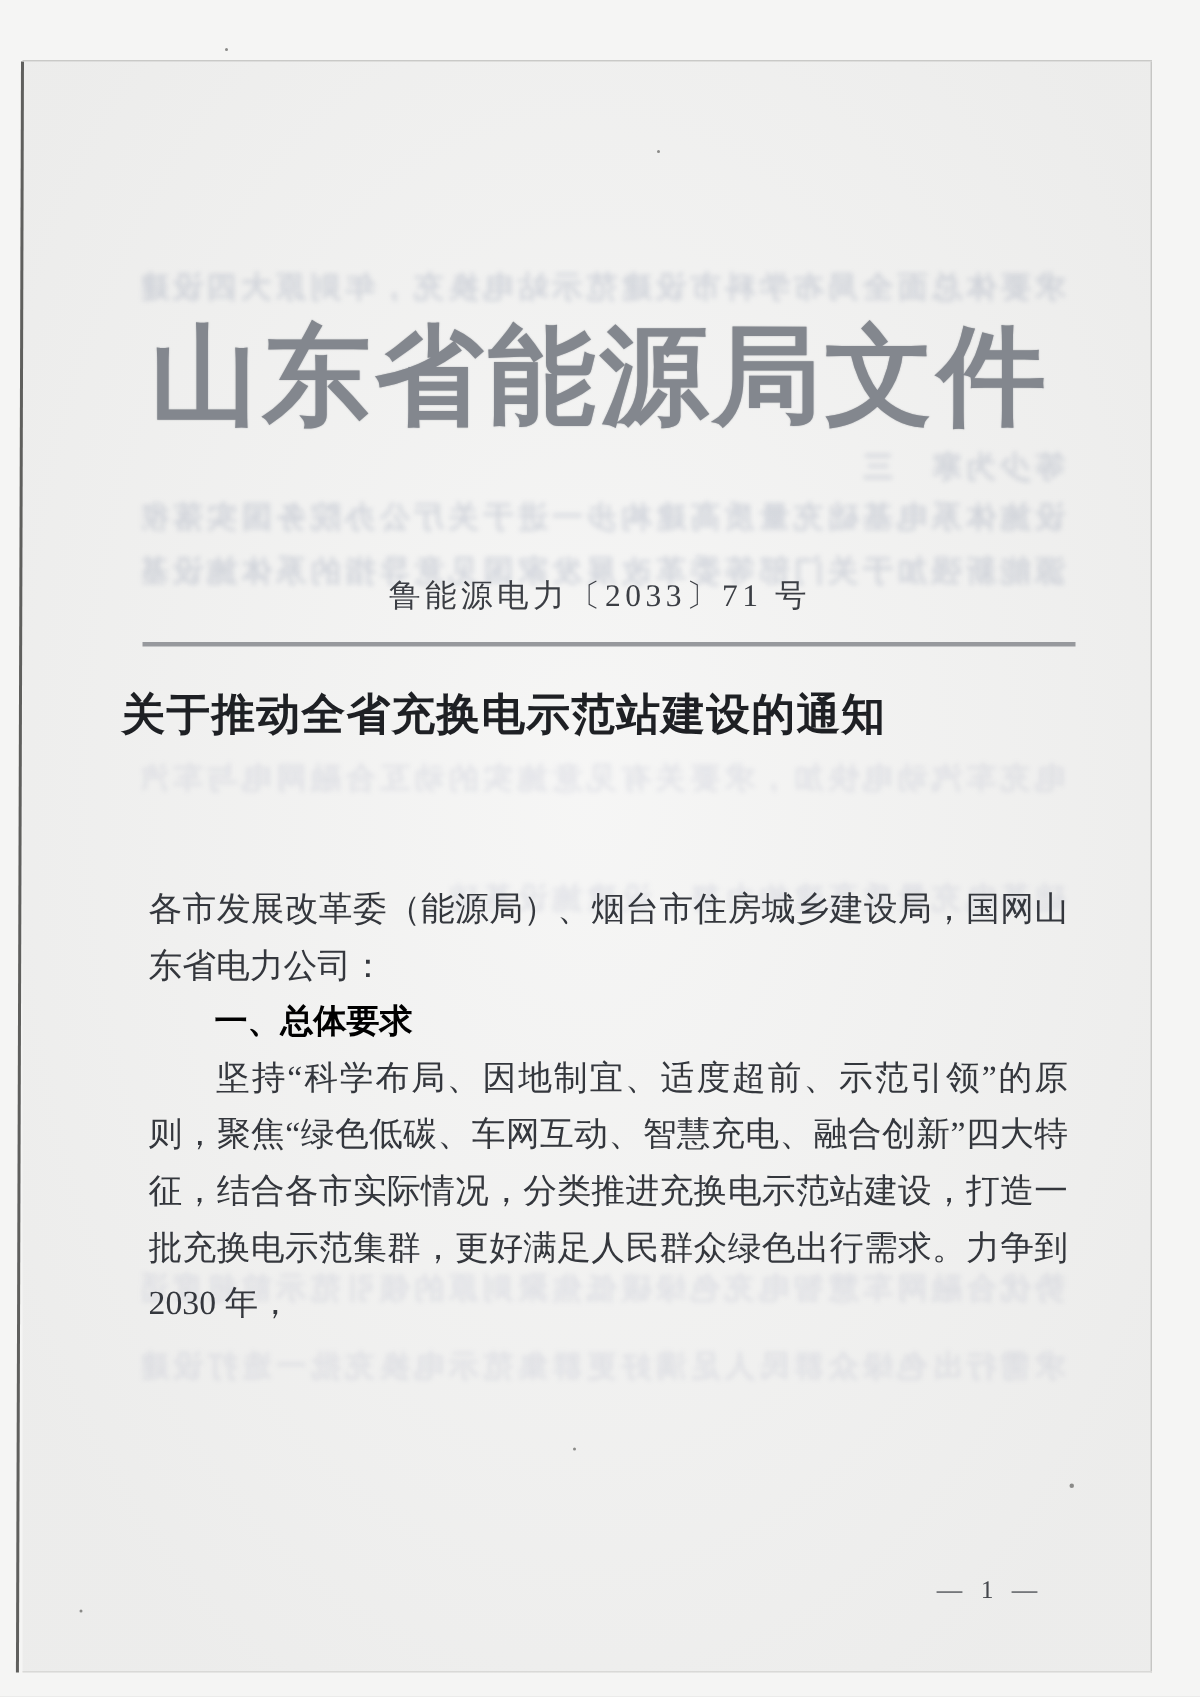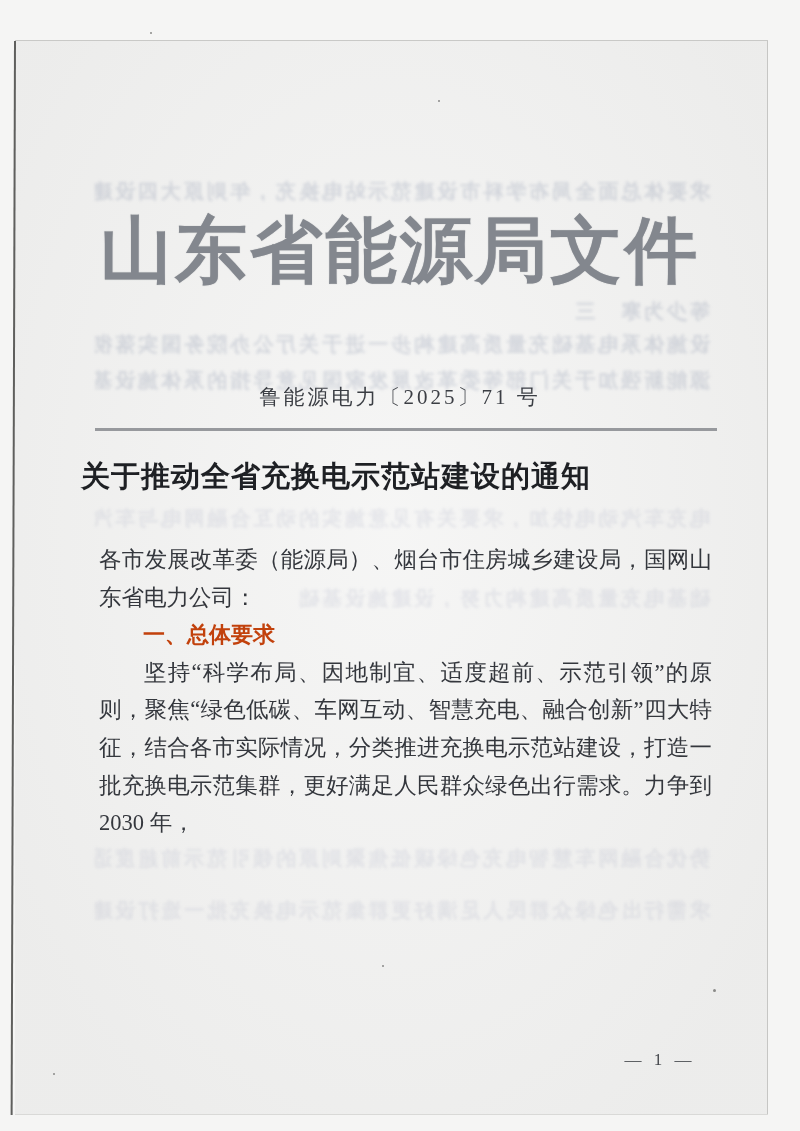--- a/index.html
+++ b/index.html
@@ -108,26 +108,26 @@
   .body-text {
     position: absolute;
     left: 99px; top: 541px;
     width: 613px;
     font-size: 22.5px;
     line-height: 37.6px;
     color: #34373d;
     text-align: justify;
   }
   .body-text p { margin: 0; text-indent: 2em; }
-  .body-text p.no-indent { text-indent: 0; }
+  .body-text p.no-indent { text-indent: 0; margin-top: 46px; }
   .section-heading {
     margin: 0;
     text-indent: 2.5em;
     font-weight: 700;
-    color: #c2410c;
+    color: #000000;
     font-family: "Liberation Sans", "DejaVu Sans", sans-serif;
     font-size: 22px;
   }
 
   .page-number {
     position: absolute;
     left: 600px; top: 1050px;
     width: 120px;
     text-align: center;
     font-size: 17px;
@@ -158,21 +158,21 @@
   <div class="ghost" style="left:430px; top:298px; width:280px;">等少为寒　三</div>
   <div class="ghost" style="left:95px; top:331px; width:615px;">设施体系电基础充量质高建构步一进于关厅公办院务国实落彻贯为</div>
   <div class="ghost" style="left:95px; top:367px; width:615px;">源能新强加于关门部等委革改展发家国见意导指的系体施设基础设</div>
   <div class="ghost faint" style="left:95px; top:505px; width:615px;">电充车汽动电快加，求要关有见意施实的动互合融网电与车汽</div>
   <div class="ghost faint" style="left:300px; top:585px; width:410px;">础基电充量质高建构力努，设建施设基础</div>
   <div class="ghost faint" style="left:95px; top:845px; width:615px;">势优合融网车慧智电充色绿碳低焦聚则原的领引范示前超度适</div>
   <div class="ghost faint" style="left:95px; top:897px; width:615px;">求需行出色绿众群民人足满好更群集范示电换充批一造打设建站</div>
 
   <div class="agency-title">山东省能源局文件</div>
 
-  <div class="doc-number">鲁能源电力〔2025〕71 号</div>
+  <div class="doc-number">鲁能源电力〔2033〕71 号</div>
 
   <div class="rule"></div>
 
   <div class="doc-title">关于推动全省充换电示范站建设的通知</div>
 
   <div class="body-text">
     <p class="no-indent">各市发展改革委（能源局）、烟台市住房城乡建设局，国网山东省电力公司：</p>
     <p class="section-heading">一、总体要求</p>
     <p>坚持“科学布局、因地制宜、适度超前、示范引领”的原则，聚焦“绿色低碳、车网互动、智慧充电、融合创新”四大特征，结合各市实际情况，分类推进充换电示范站建设，打造一批充换电示范集群，更好满足人民群众绿色出行需求。力争到 2030 年，</p>
   </div>

